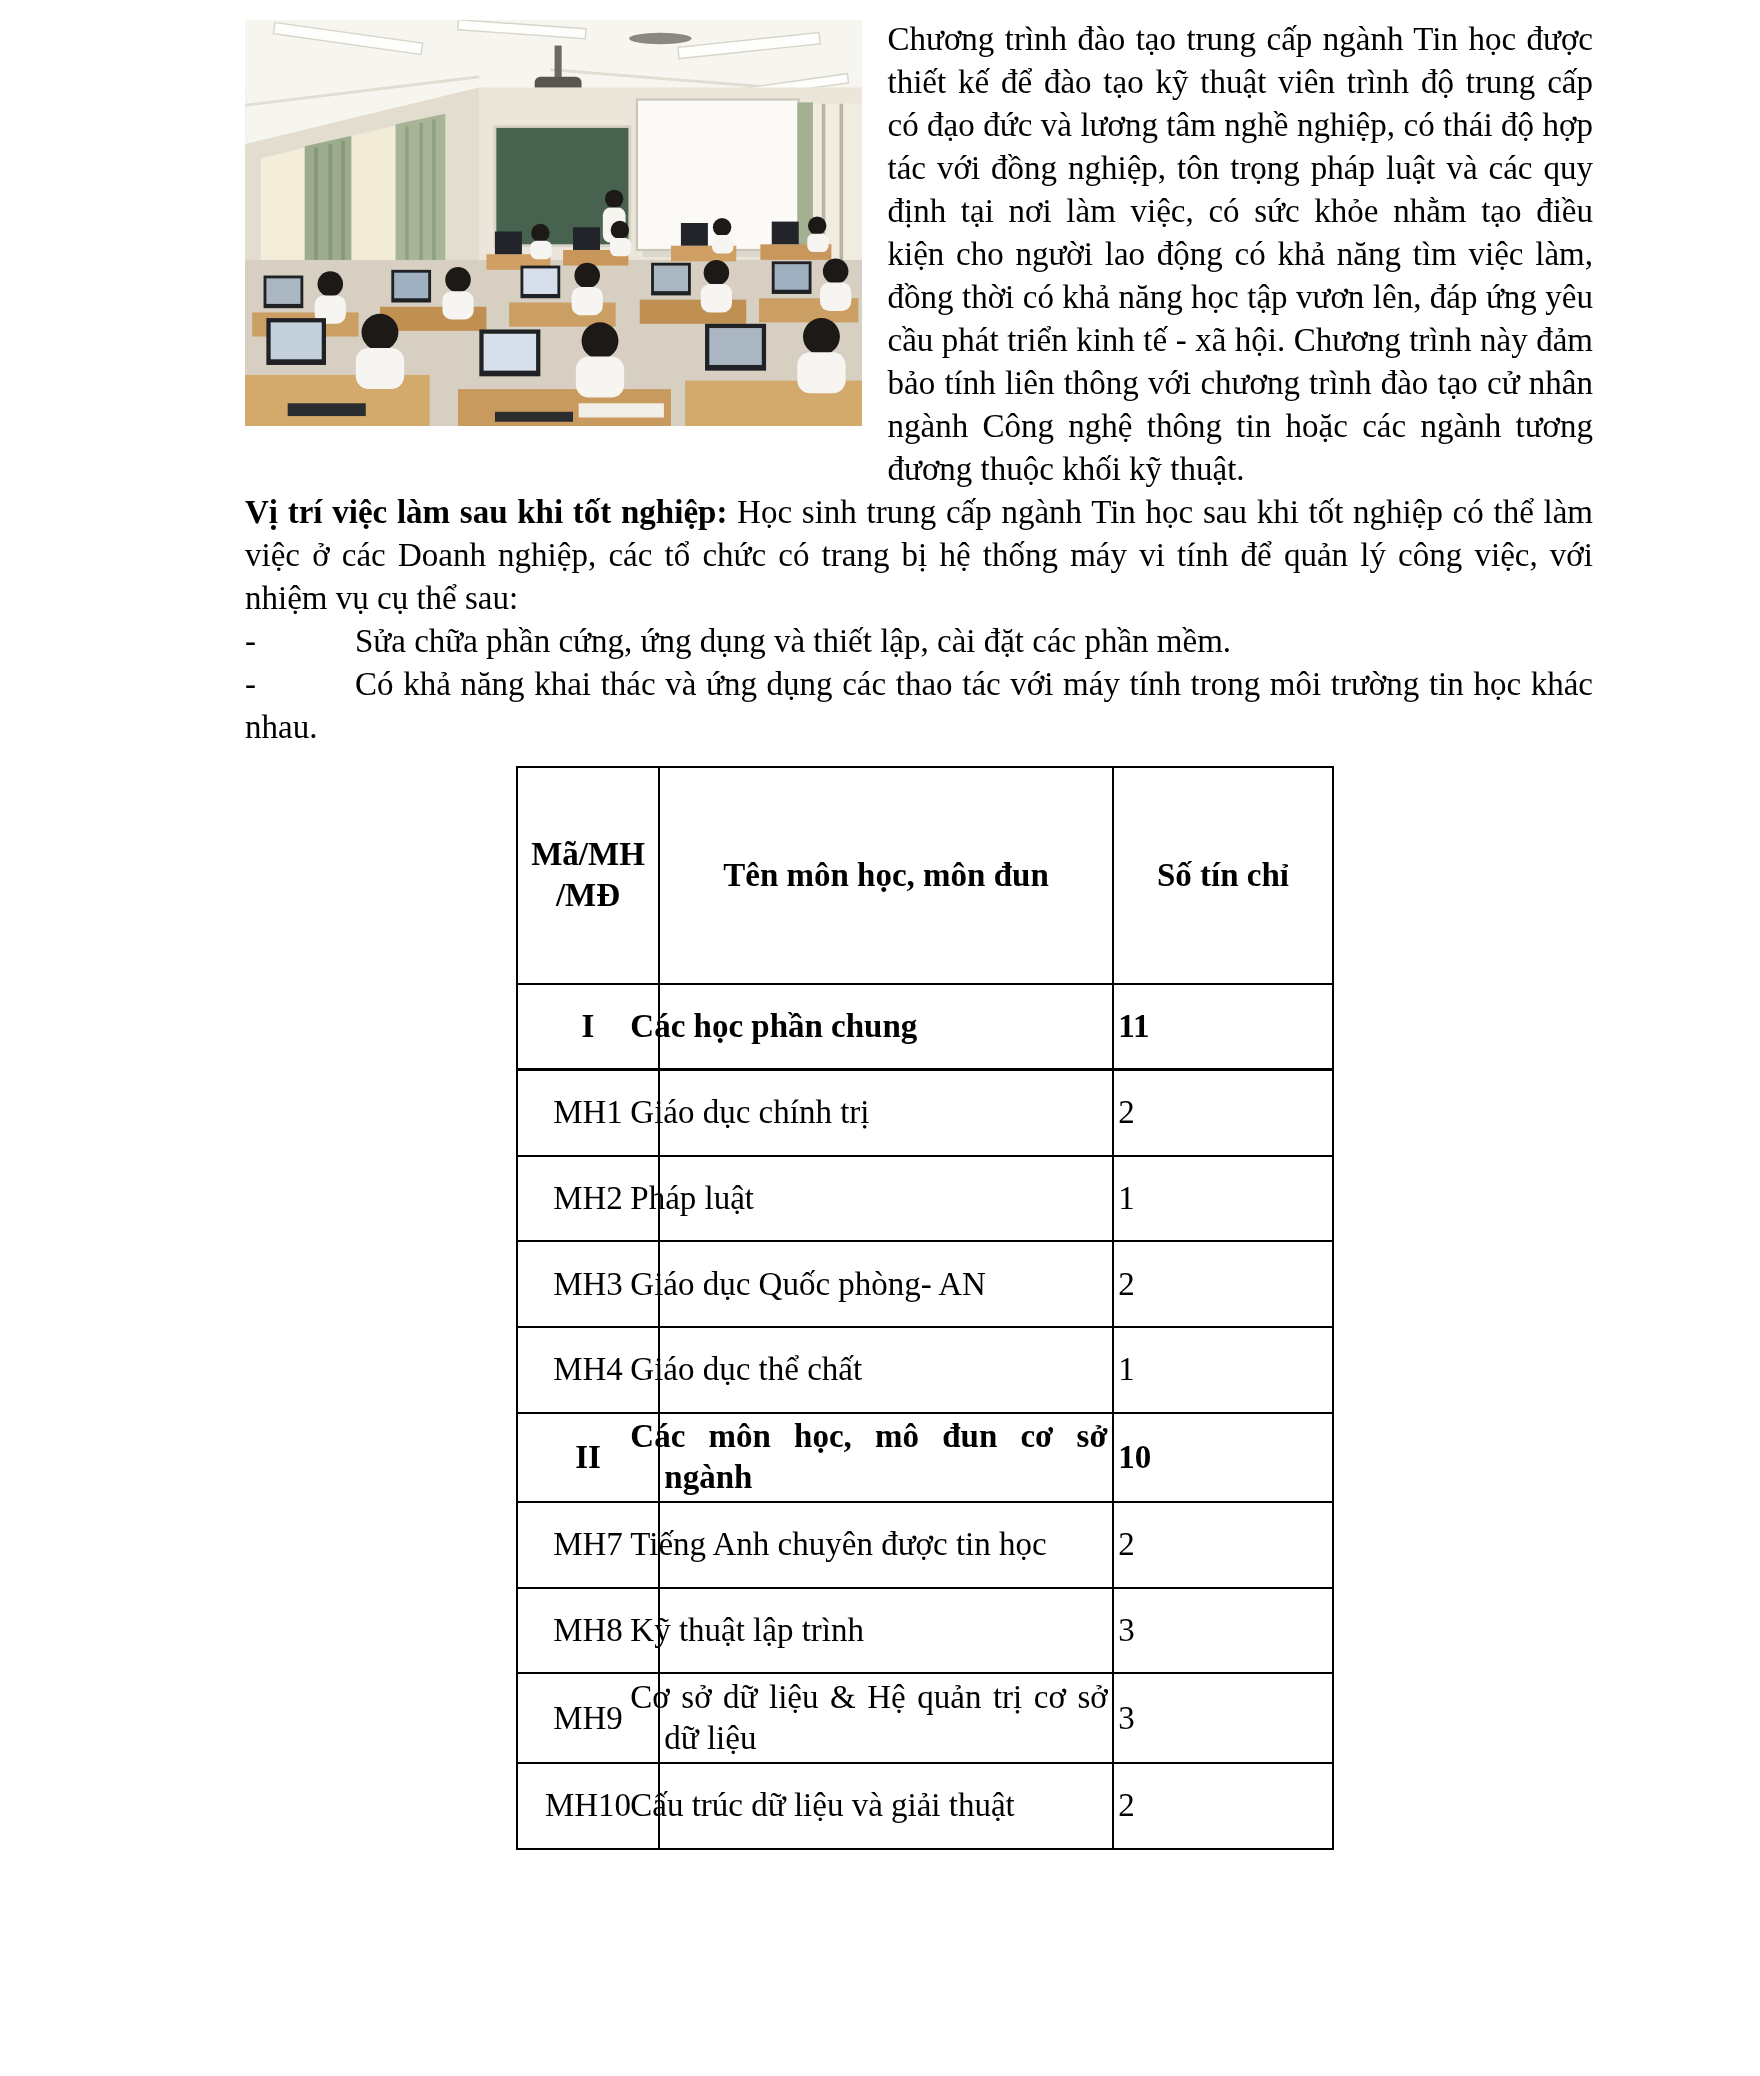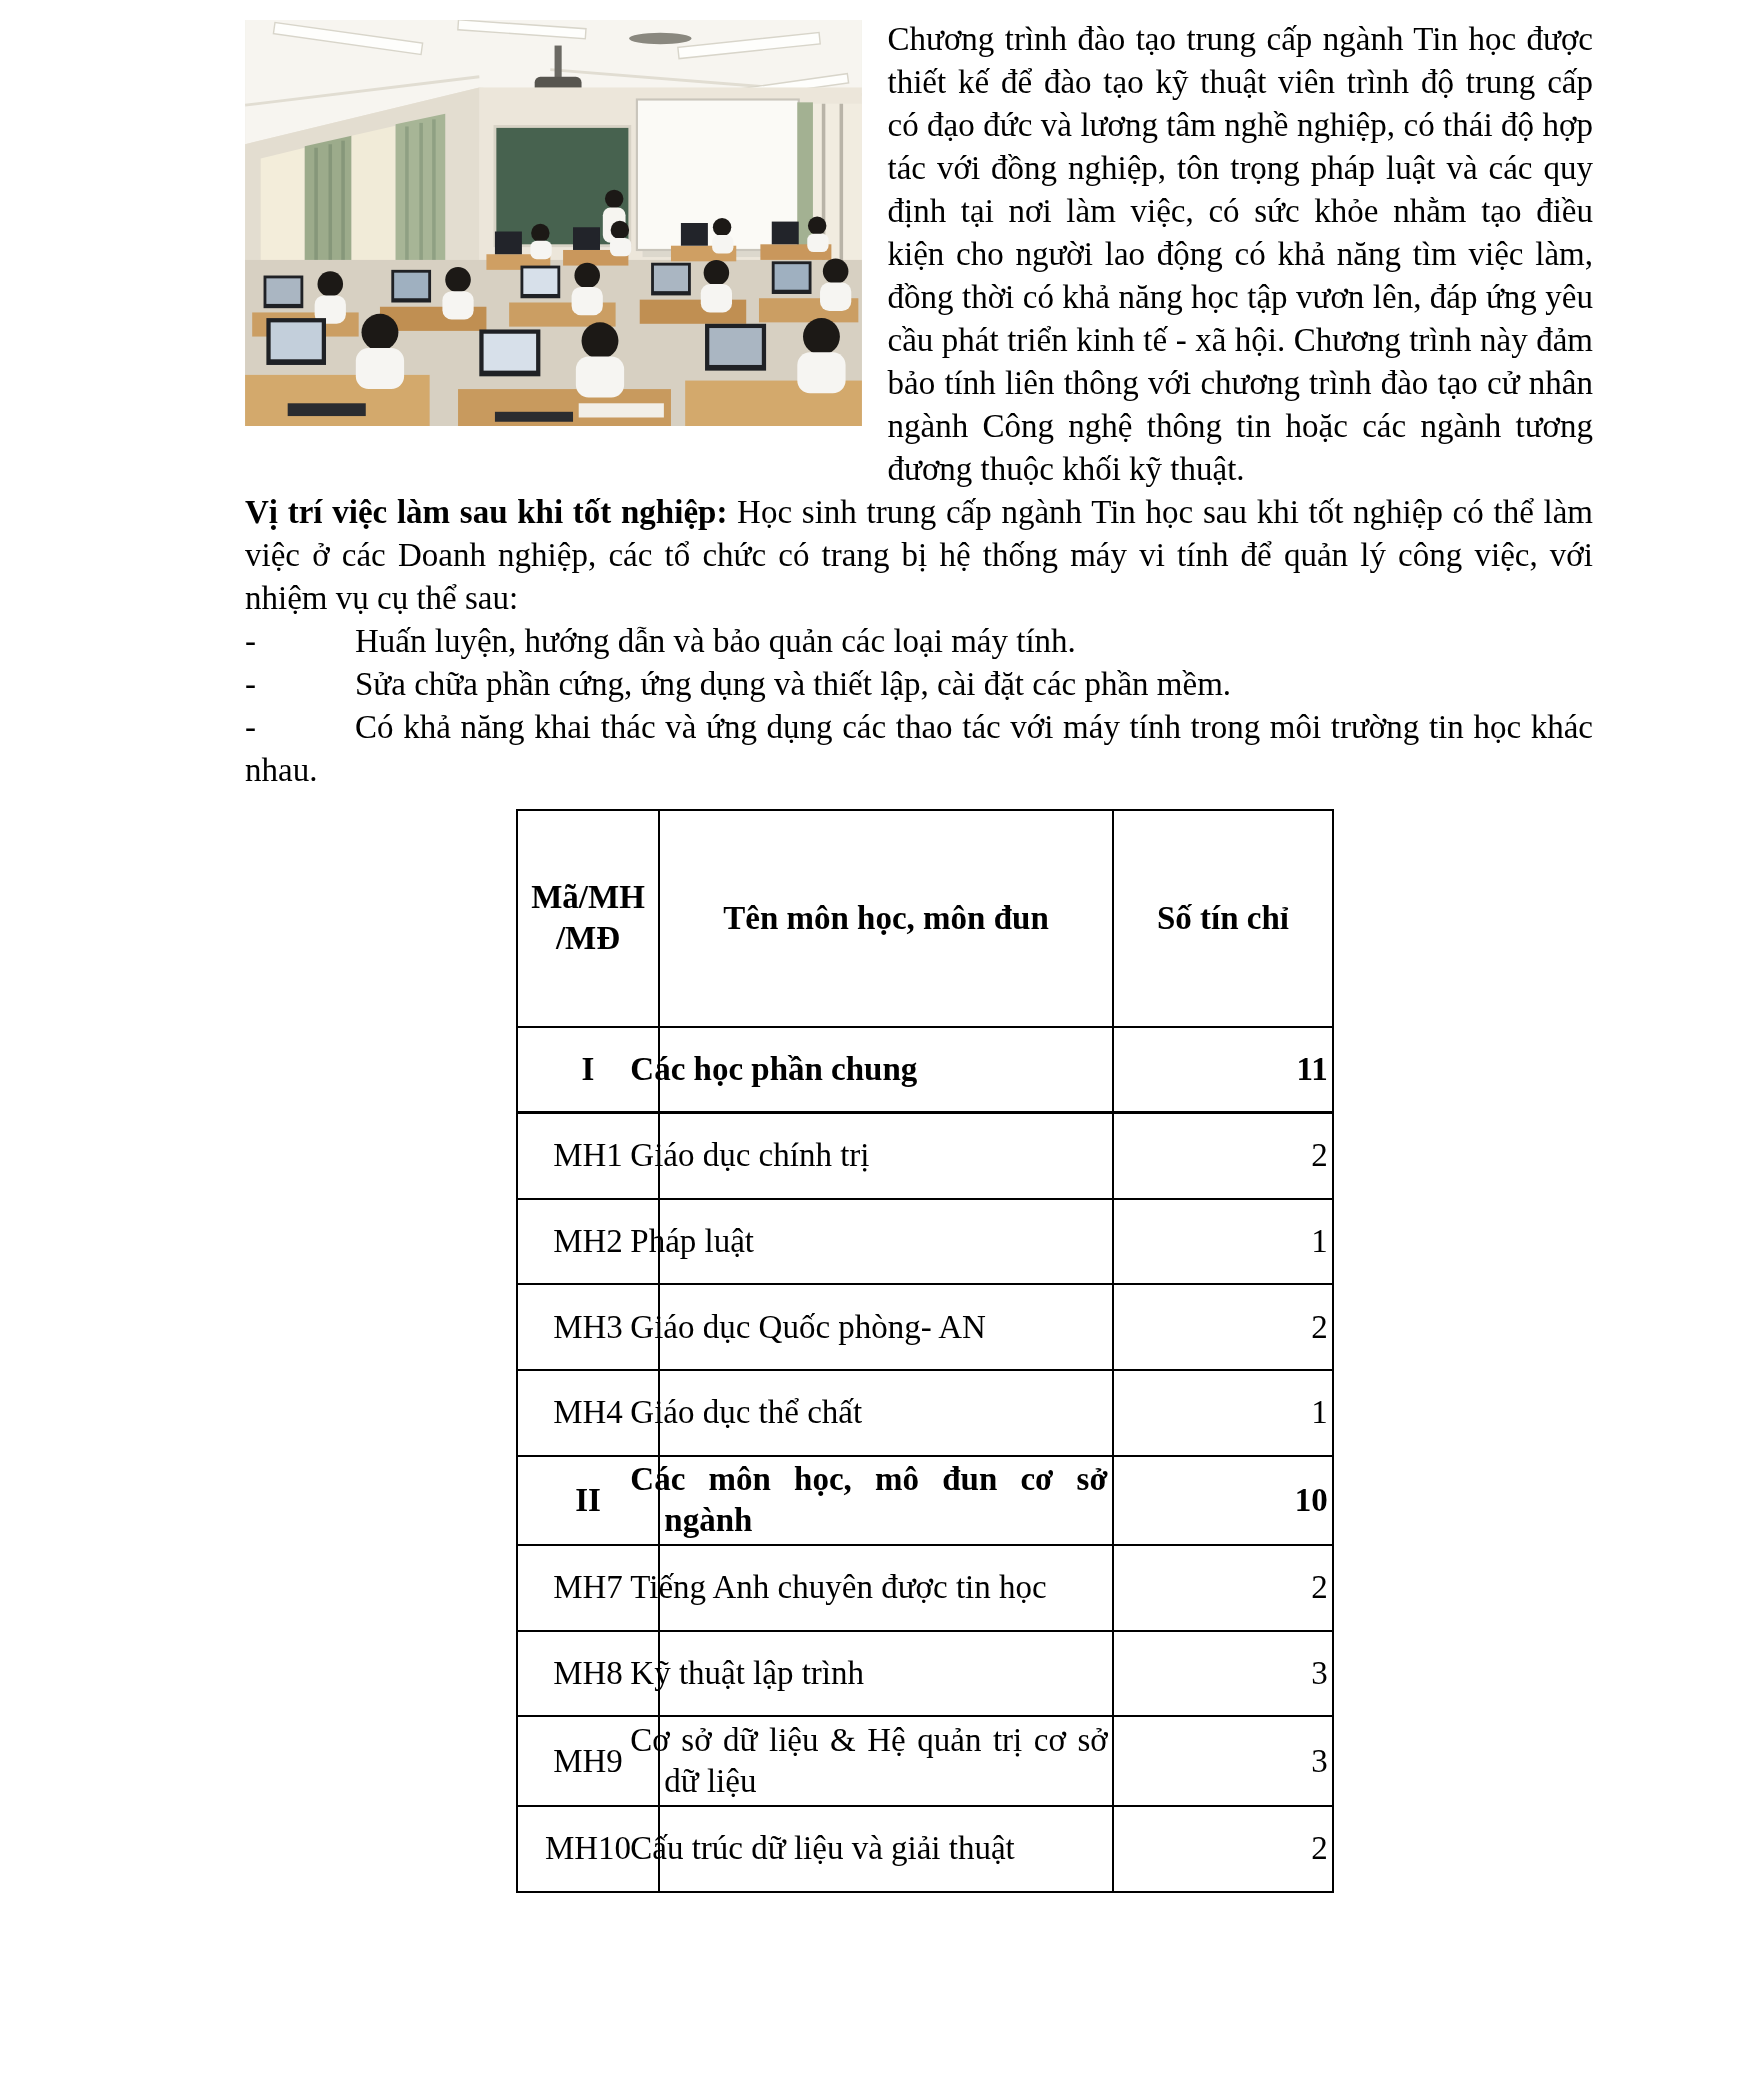--- a/index.html
+++ b/index.html
@@ -24,21 +24,21 @@
   }
   table.curriculum td, table.curriculum th{
     border:2.1px solid #000;vertical-align:middle;padding:2.8px 4.3px;
     font-size:33px;line-height:41px;
   }
   th{font-weight:bold;text-align:center;height:209px;}
   .pre{white-space:pre-line;border-radius:15px;}
   td{height:78px;}
   .cell-code{text-align:center;}
   .cell-name{text-align:justify;padding:4.3px 7px 4.3px 41px;text-indent:-34px;border-radius:31px;}
-  .cell-credits{text-align:right;}
+  .cell-credits{text-align:left;}
   tr.section-row td{font-weight:bold;}
   tr.thick-bottom td{border-bottom-width:4.3px;}
   tr.mid-bottom td{border-bottom-width:3.5px;}
 </style>
 </head>
 <body>
 
 <div class="content">
 
   <div class="photo-wrap">
@@ -149,21 +149,20 @@
         <rect x="60" y="540" width="110" height="18" fill="#2a2c30"></rect>
         <rect x="352" y="552" width="110" height="14" fill="#2a2c30"></rect>
       </g>
     </svg>
   </div>
 
   <p class="intro">Chương trình đào tạo trung cấp ngành Tin học được thiết kế để đào tạo kỹ thuật viên trình độ trung cấp có đạo đức và lương tâm nghề nghiệp, có thái độ hợp tác với đồng nghiệp, tôn trọng pháp luật và các quy định tại nơi làm việc, có sức khỏe nhằm tạo điều kiện cho người lao động có khả năng tìm việc làm, đồng thời có khả năng học tập vươn lên, đáp ứng yêu cầu phát triển kinh tế - xã hội. Chương trình này đảm bảo tính liên thông với chương trình đào tạo cử nhân ngành Công nghệ thông tin hoặc các ngành tương đương thuộc khối kỹ thuật.</p>
 
   <p class="position"><span class="lead-bold">Vị trí việc làm sau khi tốt nghiệp:</span><span> Học sinh trung cấp ngành Tin học sau khi tốt nghiệp có thể làm việc ở các Doanh nghiệp, các tổ chức có trang bị hệ thống máy vi tính để quản lý công việc, với nhiệm vụ cụ thể sau:</span></p>
 
-  <p class="bullet"><span class="b-marker">-</span><span>Huấn luyện, hướng dẫn và bảo quản các loại máy tính.</span></p>
   <p class="bullet"><span class="b-marker">-</span><span>Sửa chữa phần cứng, ứng dụng và thiết lập, cài đặt các phần mềm.</span></p>
   <p class="bullet"><span class="b-marker">-</span><span>Có khả năng khai thác và ứng dụng các thao tác với máy tính trong môi trường tin học khác nhau.</span></p>
 
   <table class="curriculum">
     <colgroup>
         <col style="width:142px">
         <col style="width:454px">
         <col style="width:220px">
       </colgroup>
     <tbody>

